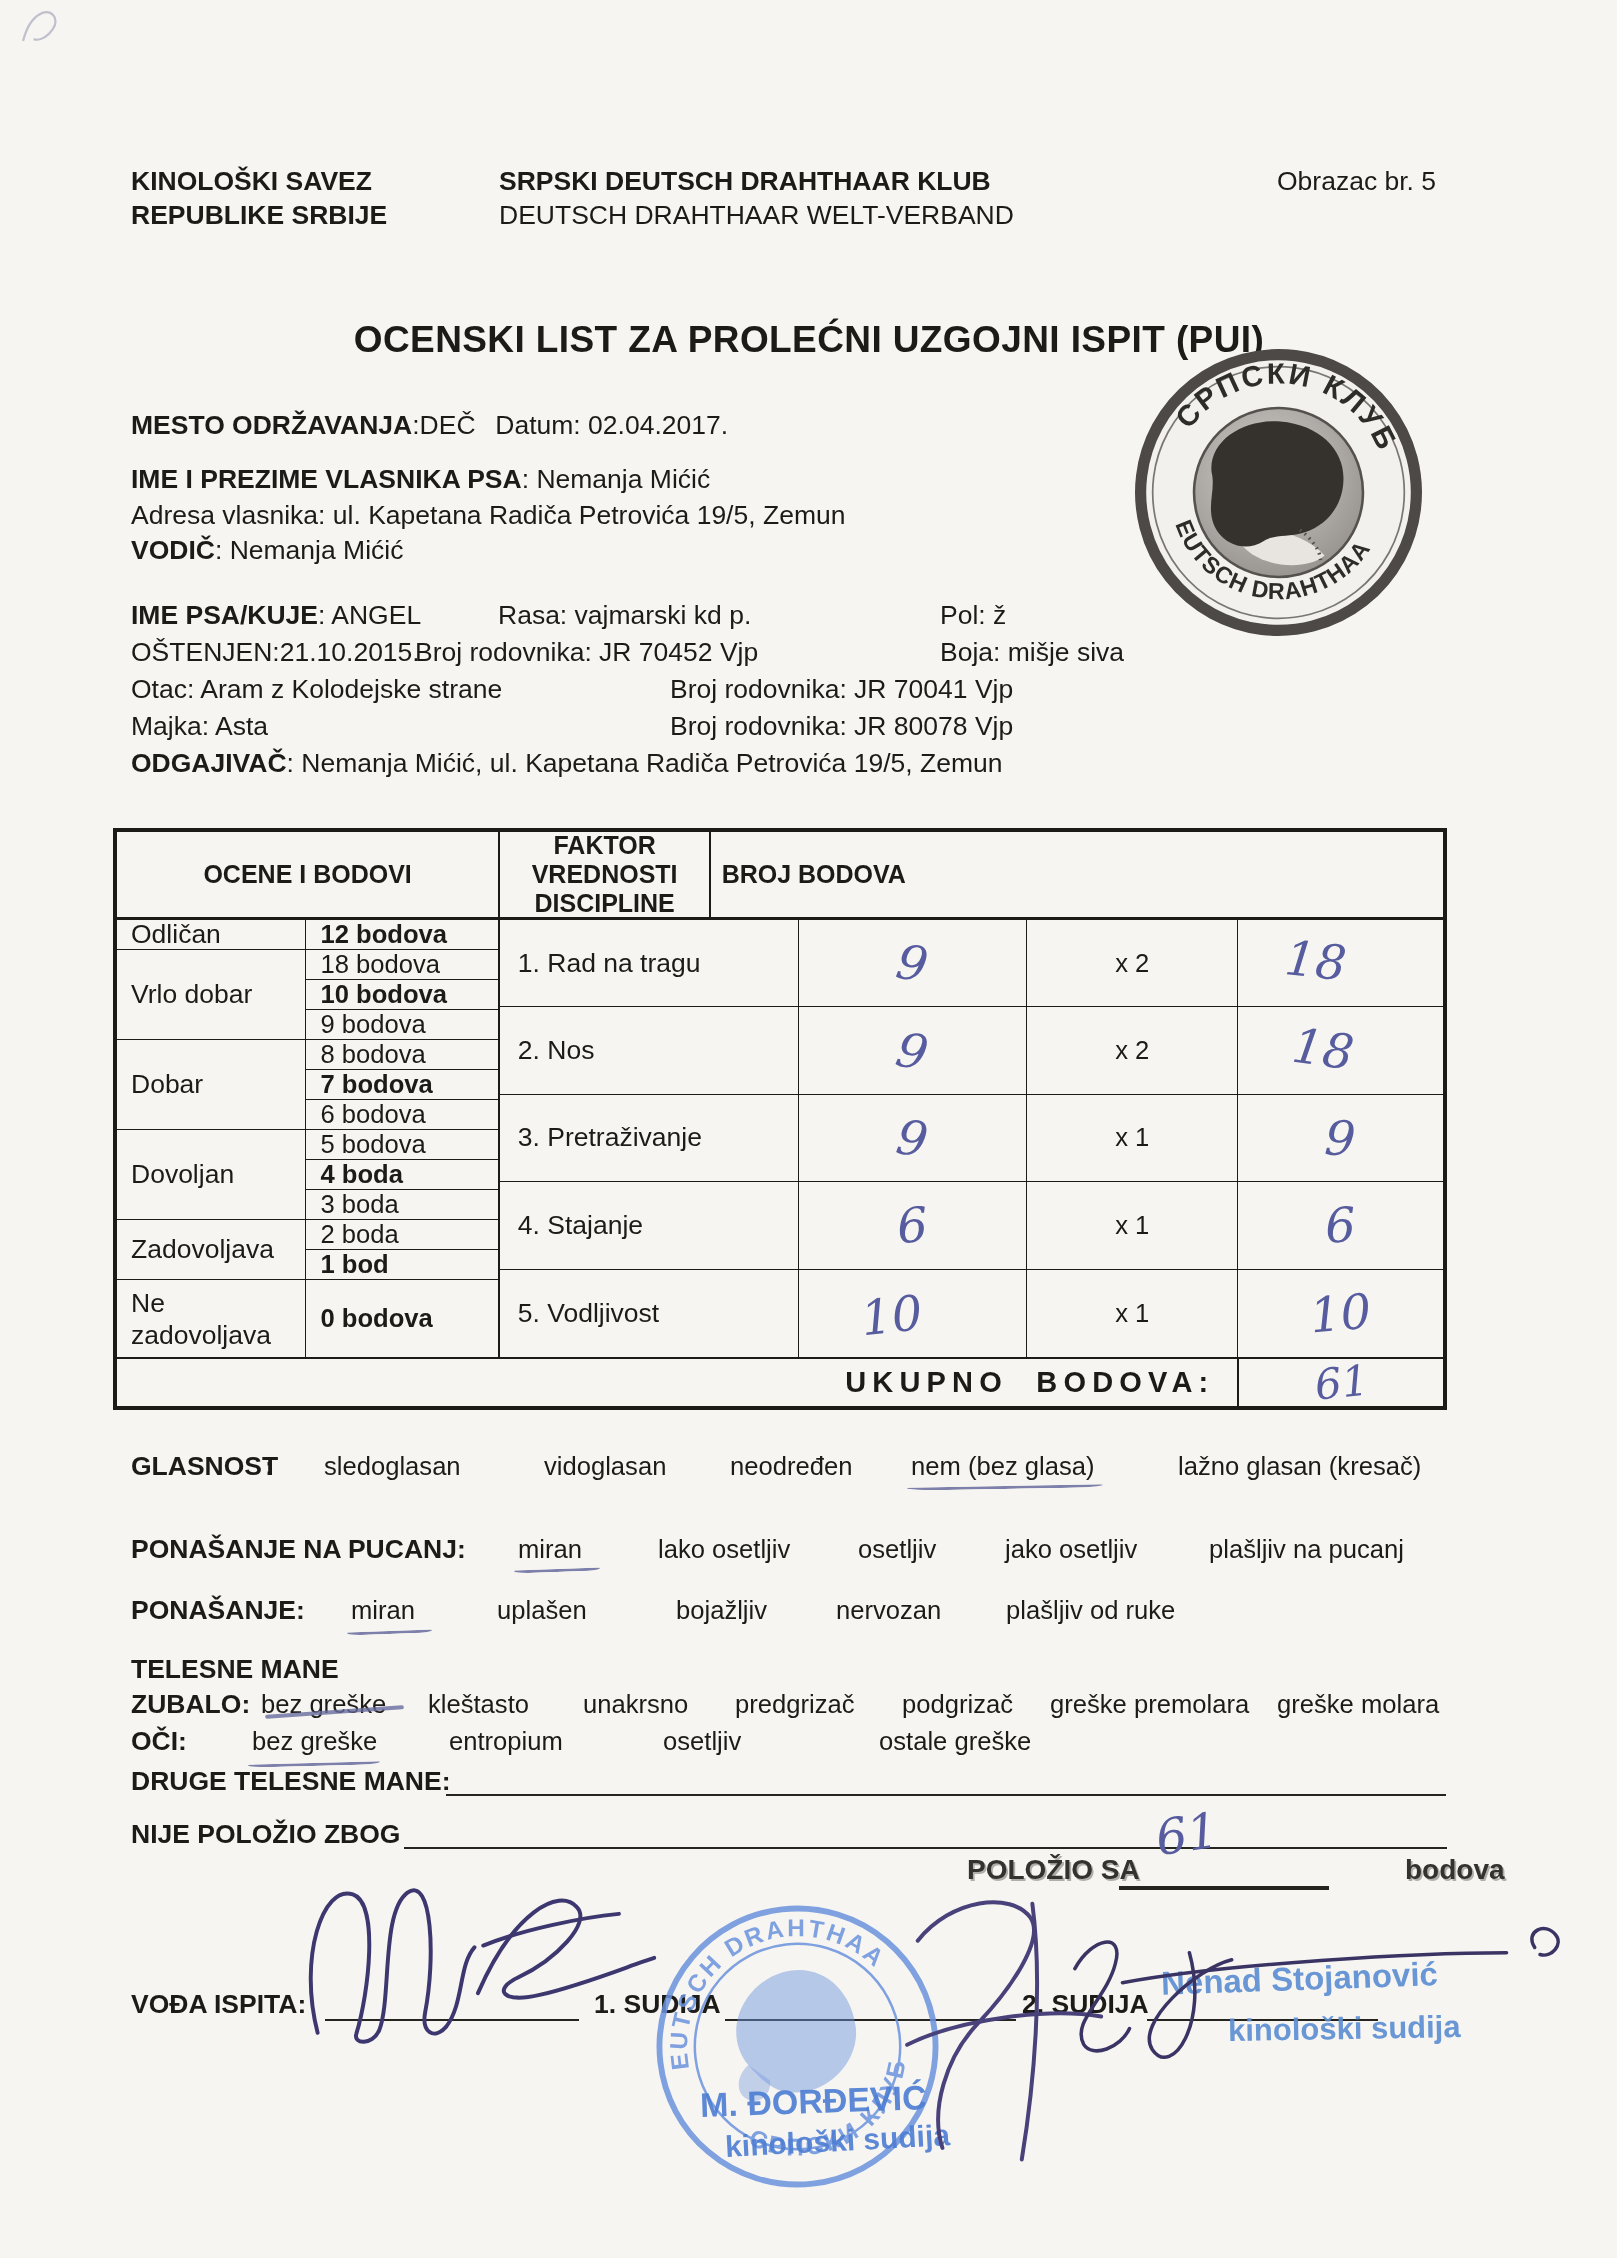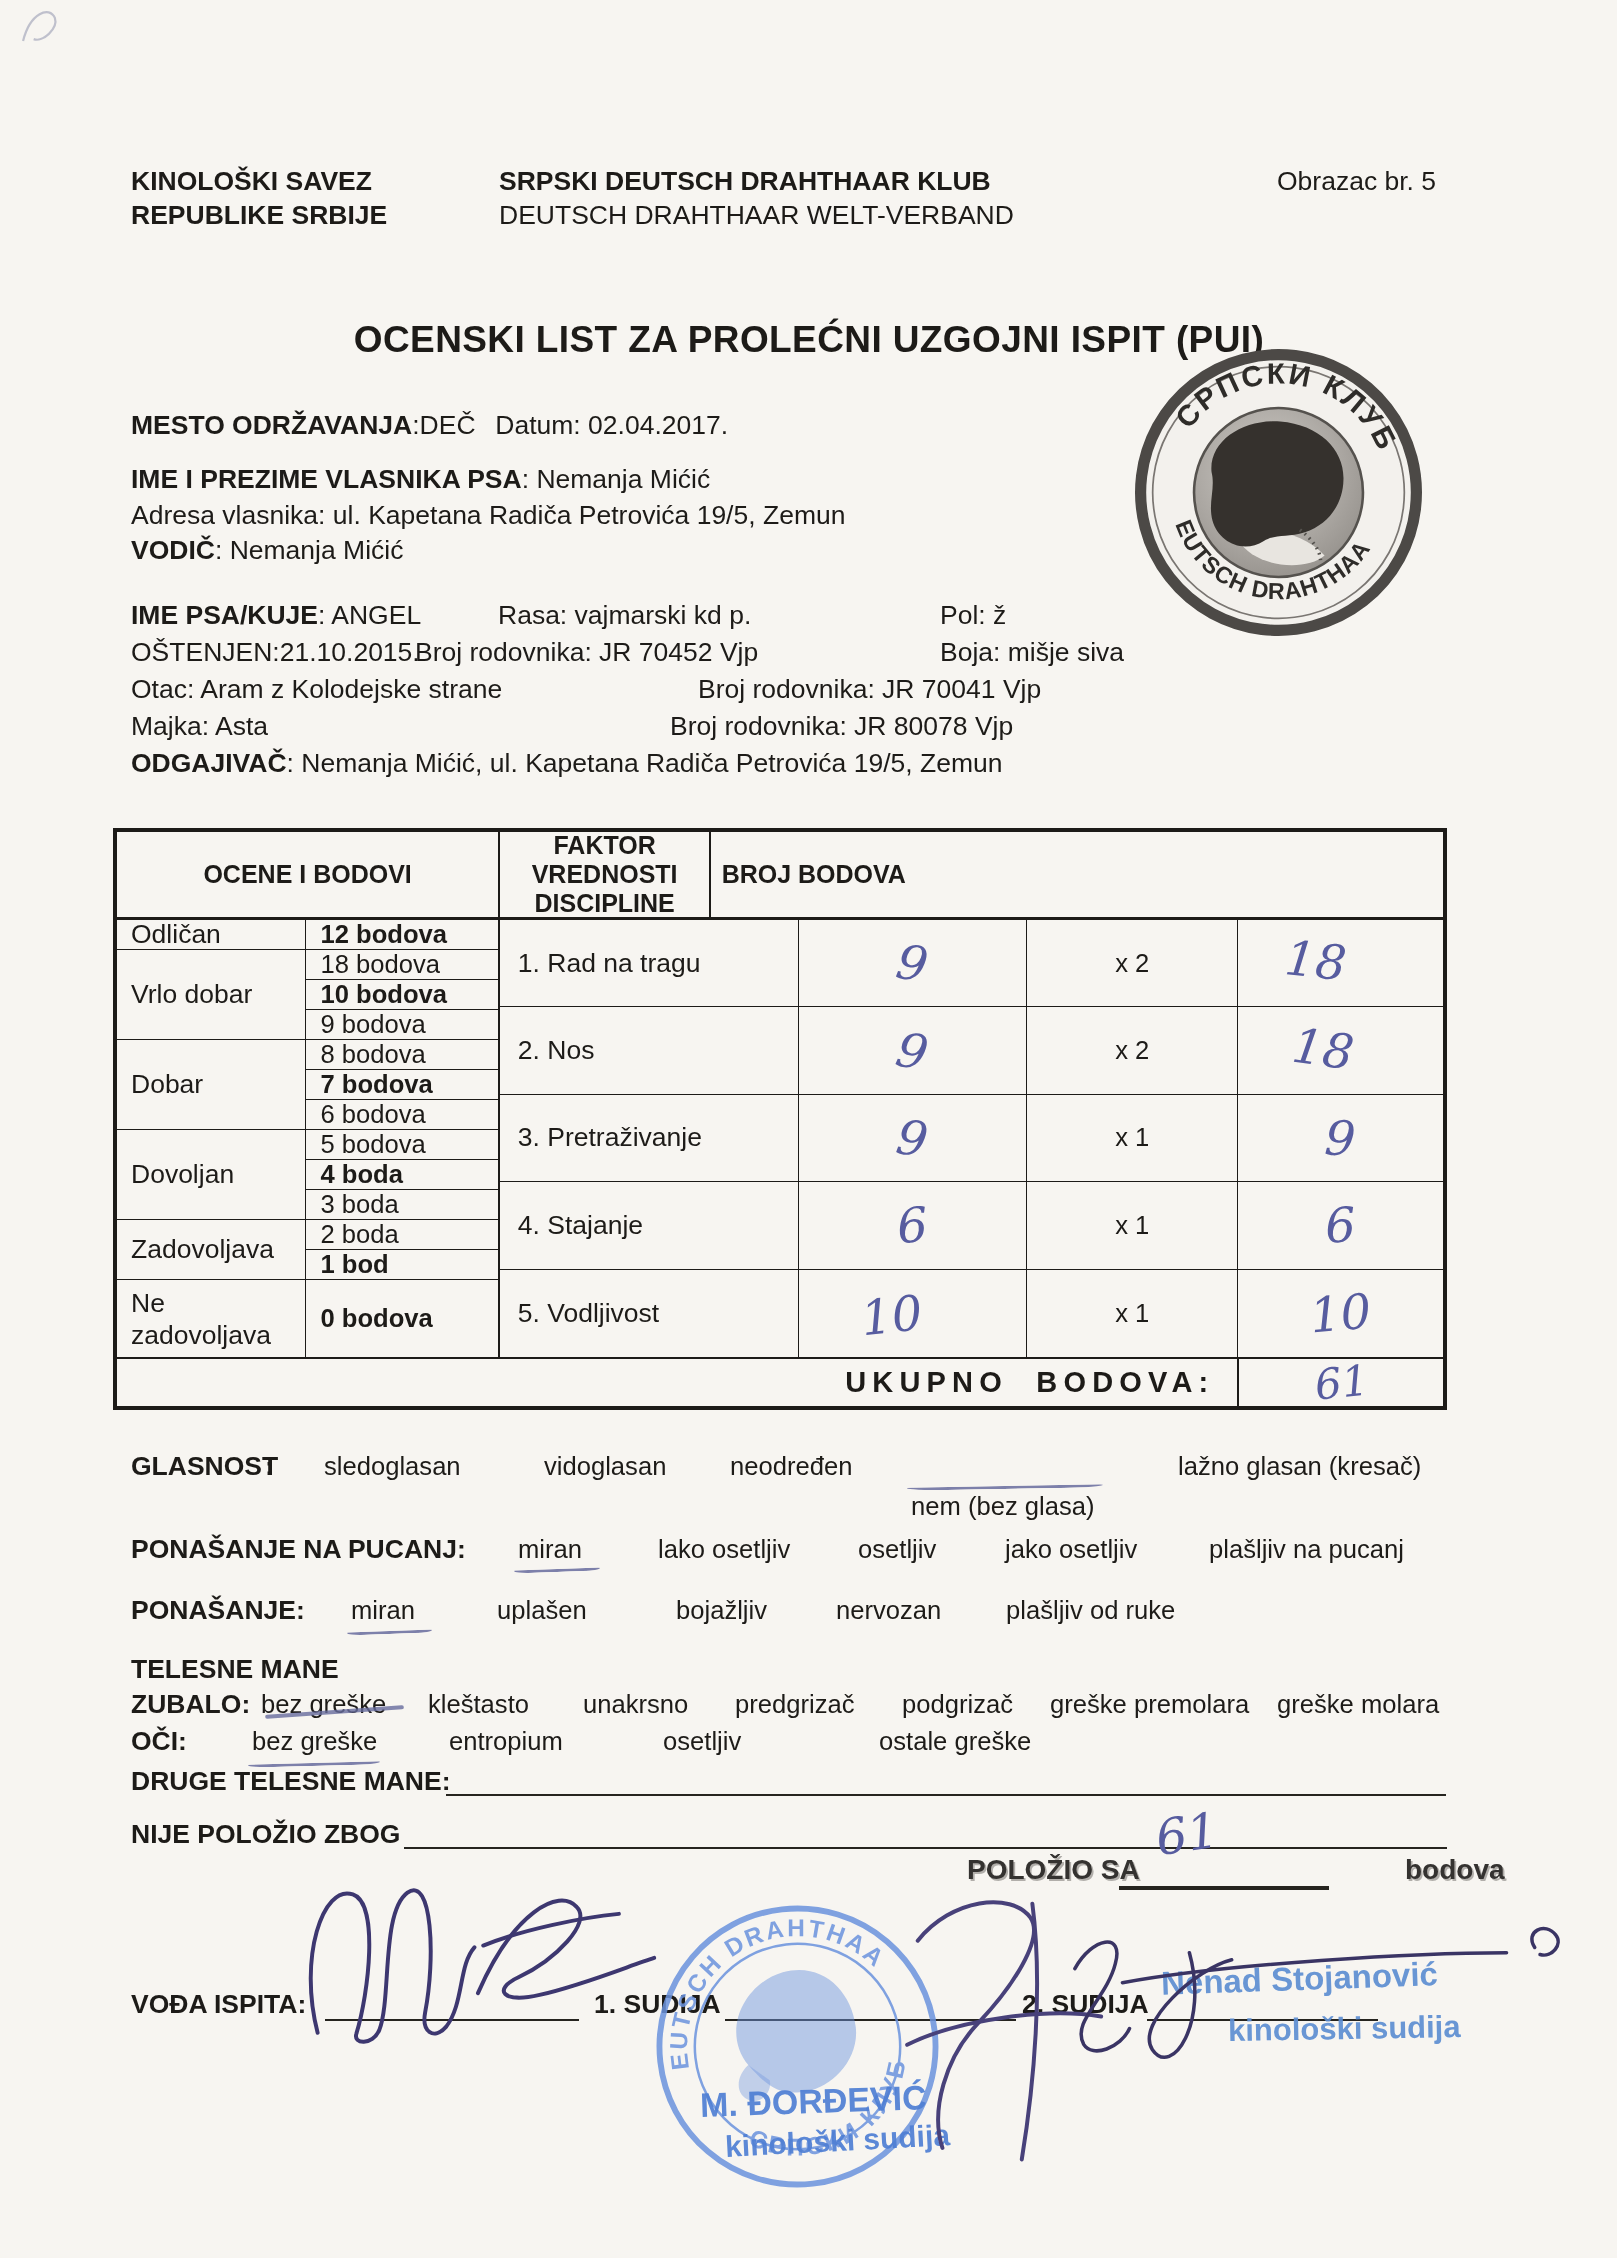--- a/index.html
+++ b/index.html
@@ -86,21 +86,21 @@
   <span class="b">IME PSA/KUJE</span><span>: ANGEL</span>
 </div>
 <div class="abs t" style="left:498px;top:598px;">Rasa: vajmarski kd p.</div>
 <div class="abs t" style="left:940px;top:598px;">Pol: ž</div>
 
 <div class="abs t" style="left:131px;top:635px;">OŠTENJEN:21.10.2015.</div>
 <div class="abs t" style="left:415px;top:635px;">Broj rodovnika: JR 70452 Vjp</div>
 <div class="abs t" style="left:940px;top:635px;">Boja: mišje siva</div>
 
 <div class="abs t" style="left:131px;top:672px;">Otac: Aram z Kolodejske strane</div>
-<div class="abs t" style="left:698px;top:672px;">Broj rodovnika: JR 70041 Vjp</div>
+<div class="abs t" style="left:670px;top:672px;">Broj rodovnika: JR 70041 Vjp</div>
 
 <div class="abs t" style="left:131px;top:709px;">Majka: Asta</div>
 <div class="abs t" style="left:670px;top:709px;">Broj rodovnika: JR 80078 Vjp</div>
 
 <div class="abs t" style="left:131px;top:746px;">
   <span class="b">ODGAJIVAČ</span><span>: Nemanja Mićić, ul. Kapetana Radiča Petrovića 19/5, Zemun</span>
 </div>
 
 <svg class="abs" style="left:1132px;top:346px;transform:rotate(7deg);" width="293" height="293" viewBox="-170 -170 340 340">
   <defs>
@@ -211,21 +211,21 @@
       <span class="hw" style="font-size:42px;transform:rotate(-6deg);">61</span>
     </div>
   </div>
 </div>
 
 <div class="abs t b" style="left:131px;top:1449px;">GLASNOST</div>
 <div class="abs t b" style="left:265px;top:1449px;">:</div>
 <div class="abs t sm" style="left:324px;top:1449px;">sledoglasan</div>
 <div class="abs t sm" style="left:544px;top:1449px;">vidoglasan</div>
 <div class="abs t sm" style="left:730px;top:1449px;">neodređen</div>
-<div class="abs t sm" style="left:911px;top:1449px;margin-top:40px;">nem (bez glasa)</div>
+<div class="abs t sm" style="left:911px;top:1449px;">nem (bez glasa)</div>
 <div class="abs t sm" style="left:1178px;top:1449px;">lažno glasan (kresač)</div>
 <div class="mark" style="left:907px;top:1484px;width:196px;transform:rotate(-1deg);"></div>
 
 <div class="abs t b" style="left:131px;top:1532px;">
   <span>PONAŠANJE NA PUCANJ</span>:</div>
 <div class="abs t sm" style="left:518px;top:1532px;">miran</div>
 <div class="abs t sm" style="left:658px;top:1532px;">lako osetljiv</div>
 <div class="abs t sm" style="left:858px;top:1532px;">osetljiv</div>
 <div class="abs t sm" style="left:1005px;top:1532px;">jako osetljiv</div>
 <div class="abs t sm" style="left:1209px;top:1532px;">plašljiv na pucanj</div>

